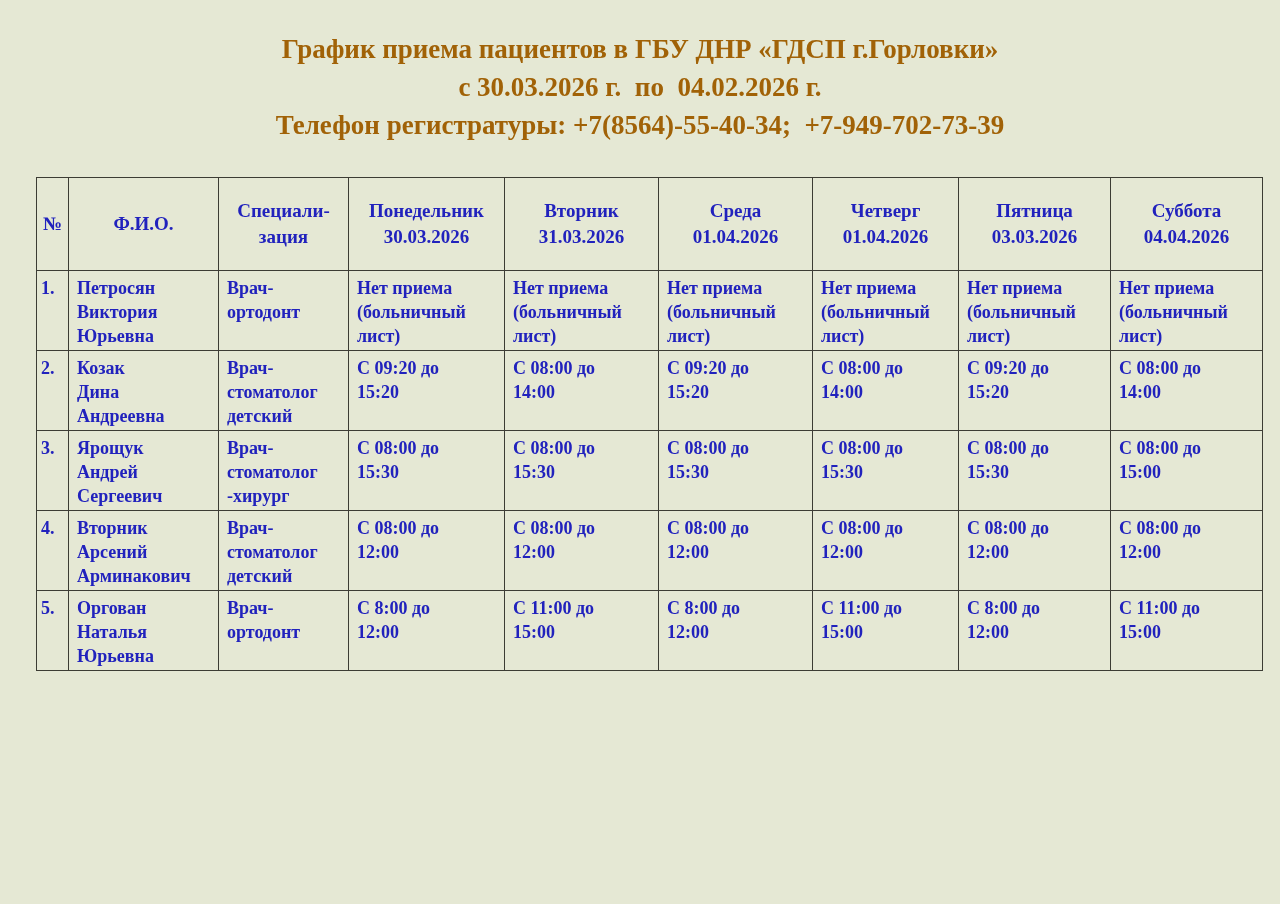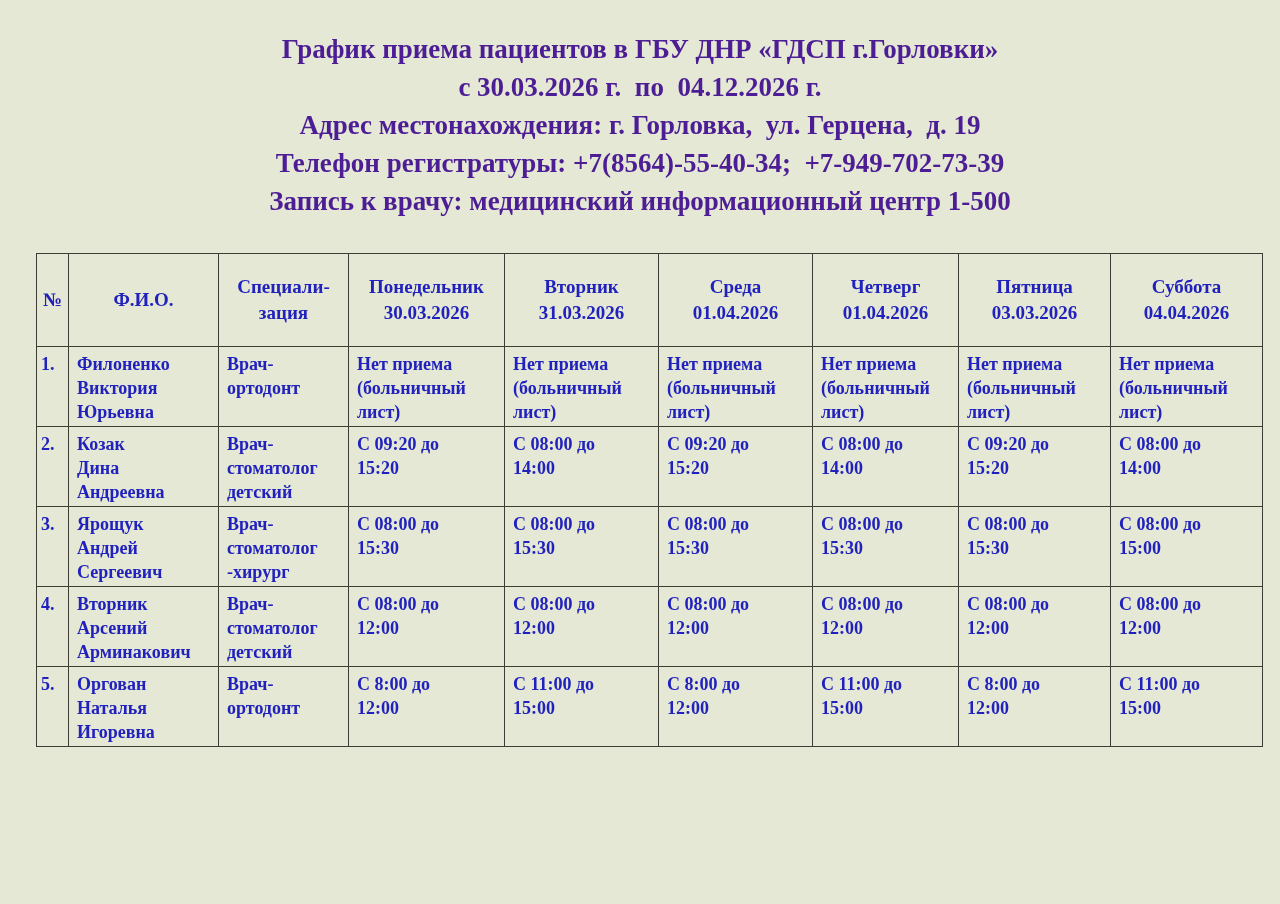--- a/index.html
+++ b/index.html
@@ -13,21 +13,21 @@
     font-family: "Liberation Serif", "DejaVu Serif", serif;
     color: #2122bd;
     overflow: hidden;
   }
   .title-block {
     padding-top: 30px;
     text-align: center;
     font-weight: bold;
     font-size: 27px;
     line-height: 38px;
-    color: #4c1d95;
+    color: #a16207;
   }
   .title-block div {
     white-space: pre;
   }
   .schedule-wrap {
     margin: 33px 18px 0 36px;
   }
   table.schedule {
     border-collapse: collapse;
     table-layout: fixed;
@@ -62,24 +62,22 @@
     padding-left: 4px;
     padding-right: 2px;
     text-align: left;
   }
 </style>
 </head>
 <body>
 
 <div class="title-block">
   <div>График приема пациентов в ГБУ ДНР «ГДСП г.Горловки»</div>
-  <div>с 30.03.2026 г.  по  04.12.2026 г.</div>
-  <div>Адрес местонахождения: г. Горловка,  ул. Герцена,  д. 19</div>
+  <div>с 30.03.2026 г.  по  04.02.2026 г.</div>
   <div>Телефон регистратуры: +7(8564)-55-40-34;  +7-949-702-73-39</div>
-  <div>Запись к врачу: медицинский информационный центр 1-500</div>
 </div>
 
 <div class="schedule-wrap">
   <table class="schedule">
     <colgroup>
       <col style="width:32px">
       <col style="width:150px">
       <col style="width:130px">
       <col style="width:156px">
       <col style="width:154px">
@@ -104,21 +102,21 @@
 01.04.2026</th>
         <th>Пятница
 03.03.2026</th>
         <th>Суббота
 04.04.2026</th>
       </tr>
     </thead>
     <tbody>
       <tr>
         <td class="num-cell">1.</td>
-        <td>Филоненко
+        <td>Петросян
 Виктория
 Юрьевна</td>
         <td>Врач-
 ортодонт</td>
         <td>Нет приема
 (больничный
 лист)</td>
         <td>Нет приема
 (больничный
 лист)</td>
@@ -195,21 +193,21 @@
 12:00</td>
         <td>С 08:00 до
 12:00</td>
         <td>С 08:00 до
 12:00</td>
       </tr>
       <tr>
         <td class="num-cell">5.</td>
         <td>Оргован
 Наталья
-Игоревна</td>
+Юрьевна</td>
         <td>Врач-
 ортодонт</td>
         <td>С 8:00 до
 12:00</td>
         <td>С 11:00 до
 15:00</td>
         <td>С 8:00 до
 12:00</td>
         <td>С 11:00 до
 15:00</td>

